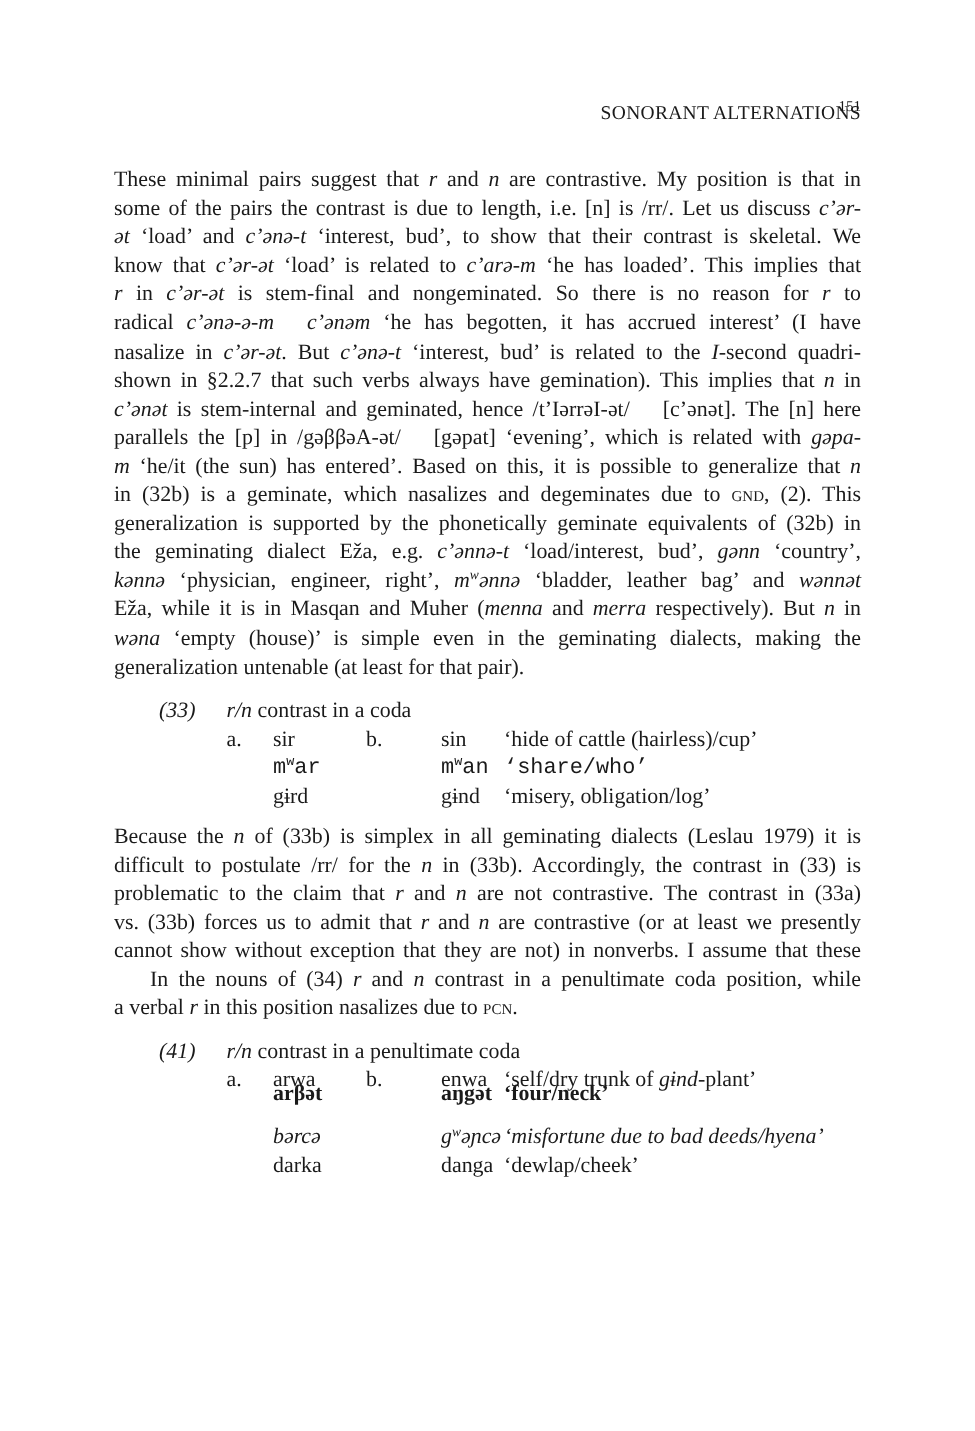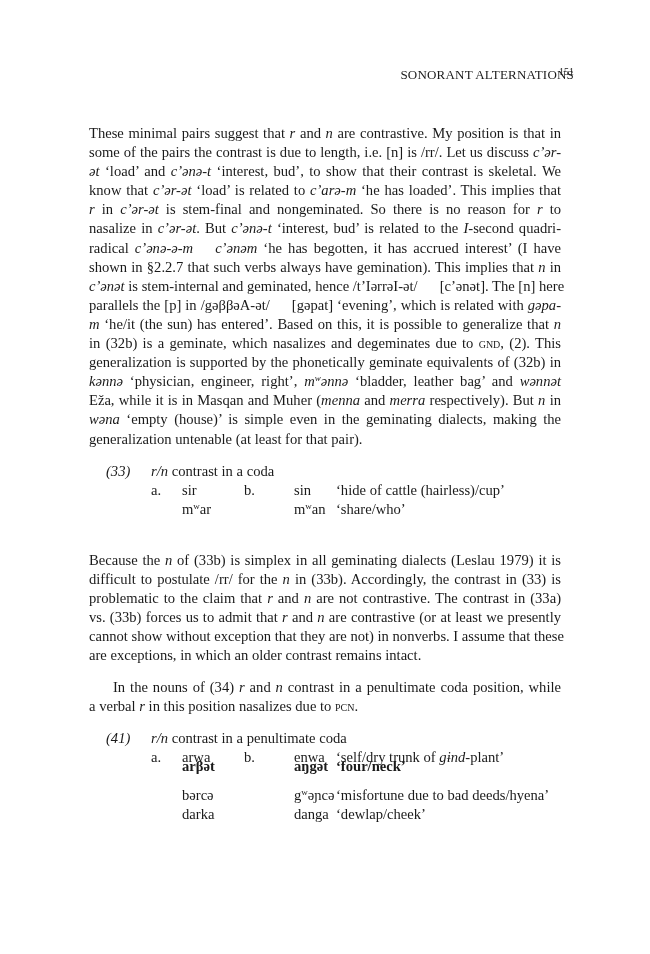--- a/index.html
+++ b/index.html
@@ -4,21 +4,21 @@
 <style>
   html, body { margin: 0; padding: 0; background: #ffffff; }
   body { width: 650px; height: 954px; position: relative; overflow: hidden;
          font-family: "Liberation Serif", "DejaVu Serif", serif; color: #1a1a1a; }
   .header { position: absolute; top: 67px; left: 76px; width: 498px; height: 18px;
             font-size: 13px; }
   .header .title { position: absolute; left: 0; right: 0; text-align: right; letter-spacing: 0.2px; }
   .header .pnum { position: absolute; right: 0; font-size: 10px; top: -1px; }
   .body { position: absolute; top: 111px; left: 76px; width: 498px; font-size: 14.6px;
           line-height: 19.1px; text-align: justify; }
-  p { margin: 13px; }
+  p { margin: 0; }
   p.indent { text-indent: 24px; }
   .line { display: block; text-align: justify; text-align-last: justify; white-space: nowrap; height: 19.1px; }
   .line.last { text-align-last: left; }
   i { font-style: italic; }
   .sc { font-variant: small-caps; }
   .gap { display: inline-block; width: 22px; }
   .ex { position: relative; margin: 10px 0 8px 0; font-size: 14.6px; line-height: 19.1px; }
   .ex .num { position: absolute; left: 30px; top: 0; font-style: italic; }
   .ex .head { position: absolute; left: 75px; top: 0; }
   .ex .row { position: absolute; height: 19px; white-space: nowrap; }
@@ -38,59 +38,64 @@
 </div>
 
 <div class="body">
 
   <p>
     <span class="line">These minimal pairs suggest that <i>r</i> and <i>n</i> are contrastive. My position is that in</span>
     <span class="line">some of the pairs the contrast is due to length, i.e. [n] is /rr/. Let us discuss <i>c’ər-</i></span>
     <span class="line"><i>ət</i> ‘load’ and <i>c’ənə-t</i> ‘interest, bud’, to show that their contrast is skeletal. We</span>
     <span class="line">know that <i>c’ər-ət</i> ‘load’ is related to <i>c’arə-m</i> ‘he has loaded’. This implies that</span>
     <span class="line"><i>r</i> in <i>c’ər-ət</i> is stem-final and nongeminated. So there is no reason for <i>r</i> to</span>
+    <span class="line">radical <i>c’ənə-ə-m</i><span class="gap"></span><i>c’ənəm</i> ‘he has begotten, it has accrued interest’ (I have</span>
     <span class="line">nasalize in <i>c’ər-ət</i>. But <i>c’ənə-t</i> ‘interest, bud’ is related to the <i>I</i>-second quadri-</span>
-    <span class="line">radical <i>c’ənə-ə-m</i><span class="gap"></span><i>c’ənəm</i> ‘he has begotten, it has accrued interest’ (I have</span>
     <span class="line">shown in §2.2.7 that such verbs always have gemination). This implies that <i>n</i> in</span>
     <span class="line"><i>c’ənət</i> is stem-internal and geminated, hence /t’IərrəI-ət/<span class="gap"></span>[c’ənət]. The [n] here</span>
     <span class="line">parallels the [p] in /gəββəA-ət/<span class="gap"></span>[gəpat] ‘evening’, which is related with <i>gəpa-</i></span>
     <span class="line"><i>m</i> ‘he/it (the sun) has entered’. Based on this, it is possible to generalize that <i>n</i></span>
     <span class="line">in (32b) is a geminate, which nasalizes and degeminates due to <span class="sc">gnd</span>, (2). This</span>
     <span class="line">generalization is supported by the phonetically geminate equivalents of (32b) in</span>
+    <span class="line">the geminating dialect Eža, e.g. <i>c’ənnə-t</i> ‘load/interest, bud’, <i>gənn</i> ‘country’,</span>
     <span class="line"><i>kənnə</i> ‘physician, engineer, right’, <i>m<sup>w</sup>ənnə</i> ‘bladder, leather bag’ and <i>wənnət</i></span>
     <span class="line">Eža, while it is in Masqan and Muher (<i>menna</i> and <i>merra</i> respectively). But <i>n</i> in</span>
     <span class="line"><i>wəna</i> ‘empty (house)’ is simple even in the geminating dialects, making the</span>
     <span class="line last">generalization untenable (at least for that pair).</span>
   </p>
 
 
   <div class="ex" style="height:76px;">
     <span class="num">(33)</span>
     <span class="head"><i>r/n</i><span> contrast in a coda</span></span>
     <div class="row" style="top:19px;left:0;width:498px;">
       <span class="c1">a.</span>
       <span class="c2">sir</span>
       <span class="c3">b.</span>
       <span class="c4">sin</span>
       <span class="c5">‘hide of cattle (hairless)/cup’</span>
     </div>
-    <div class="row" style="top:38px;left:0;width:498px;">
+    <div class="row" style="top:38px;left:0;width:498px;font-family:Liberation Mono, monospace;">
       <span class="c2"><span>m</span><sup>w</sup><span>ar</span></span>
       <span class="c4"><span>m</span><sup>w</sup><span>an</span></span>
       <span class="c5">‘share/who’</span>
+    </div>
+    <div class="row" style="top:57px;left:0;width:498px;">
+      <span class="c2">gɨrd</span>
+      <span class="c4">gɨnd</span>
+      <span class="c5">‘misery, obligation/log’</span>
     </div>
   </div>
 
   <p>
     <span class="line">Because the <i>n</i> of (33b) is simplex in all geminating dialects (Leslau 1979) it is</span>
     <span class="line">difficult to postulate /rr/ for the <i>n</i> in (33b). Accordingly, the contrast in (33) is</span>
     <span class="line">problematic to the claim that <i>r</i> and <i>n</i> are not contrastive. The contrast in (33a)</span>
     <span class="line">vs. (33b) forces us to admit that <i>r</i> and <i>n</i> are contrastive (or at least we presently</span>
     <span class="line">cannot show without exception that they are not) in nonverbs. I assume that these</span>
-    <span class="line last">are exceptions, in which an older contrast remains intact.</span>
   </p>
 
   <p>
     <span class="line" style="padding-left:24px;box-sizing:border-box;">In the nouns of (34) <i>r</i> and <i>n</i> contrast in a penultimate coda position, while</span>
     <span class="line last">a verbal <i>r</i> in this position nasalizes due to <span class="sc">pcn</span>.</span>
   </p>
 
   <div class="ex" style="height:95px;">
     <span class="num">(41)</span>
     <span class="head"><i>r/n</i><span> contrast in a penultimate coda</span></span>
@@ -99,21 +104,21 @@
       <span class="c2">arwa</span>
       <span class="c3">b.</span>
       <span class="c4">enwa</span>
       <span class="c5"><span>‘self/dry trunk of </span><i>gɨnd</i><span>-plant’</span></span>
     </div>
     <div class="row" style="top:28px;left:0;width:498px;font-weight:bold;">
       <span class="c2">arβət</span>
       <span class="c4">aŋgət</span>
       <span class="c5">‘four/neck’</span>
     </div>
-    <div class="row" style="top:57px;left:0;width:498px;">
+    <div class="row" style="top:57px;left:0;width:498px;font-style:italic;">
       <span class="c2">bərcə</span>
       <span class="c4"><span>g</span><sup>w</sup><span>əɲcə</span></span>
       <span class="c5">‘misfortune due to bad deeds/hyena’</span>
     </div>
     <div class="row" style="top:76px;left:0;width:498px;">
       <span class="c2">darka</span>
       <span class="c4">danga</span>
       <span class="c5">‘dewlap/cheek’</span>
     </div>
   </div>

